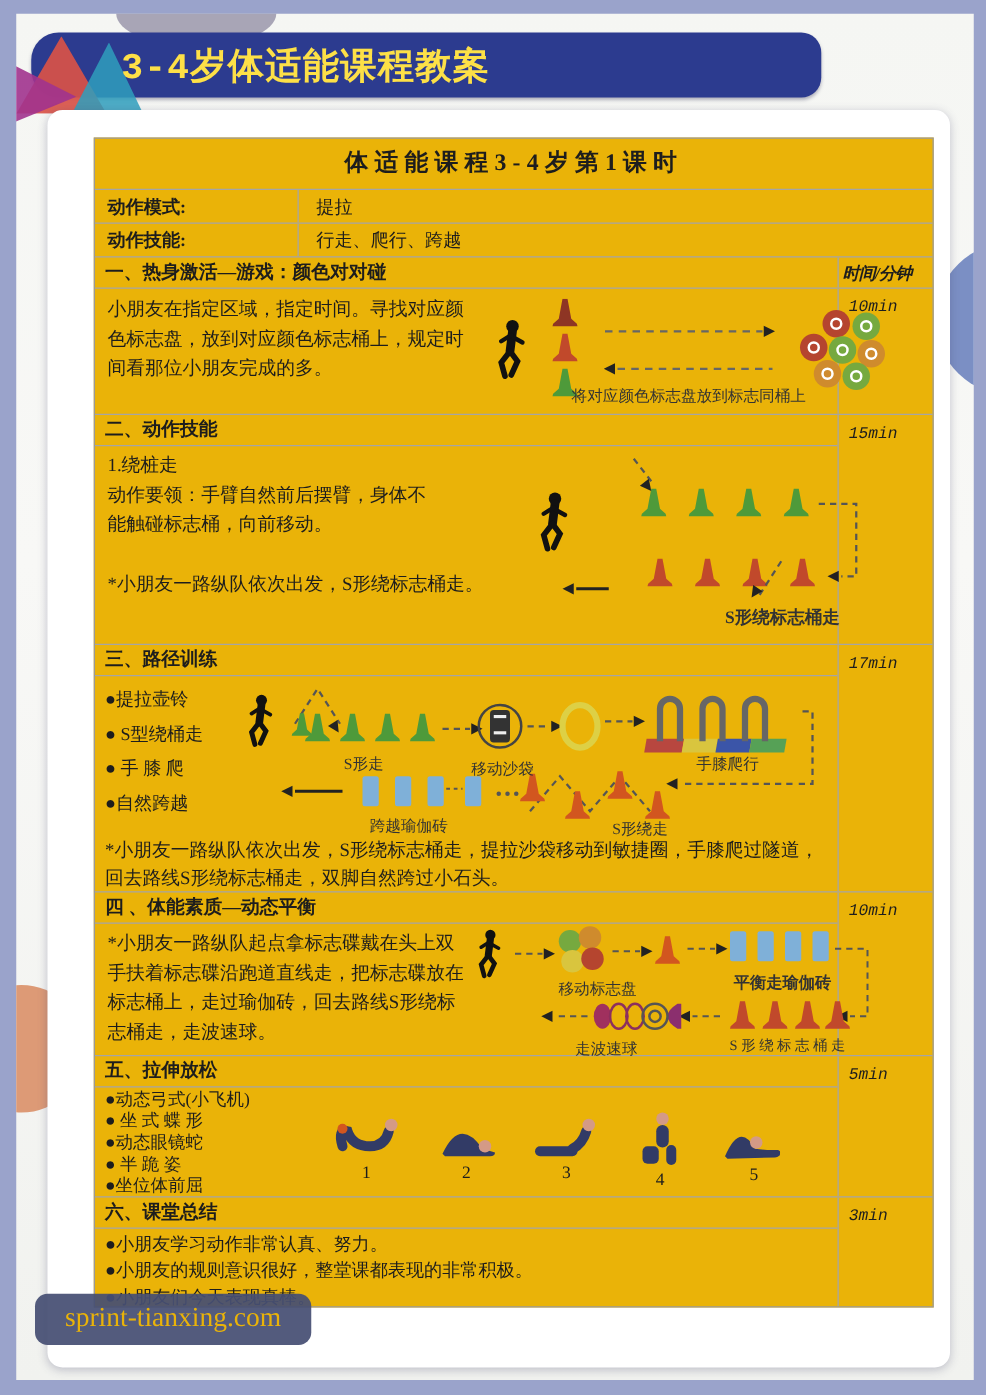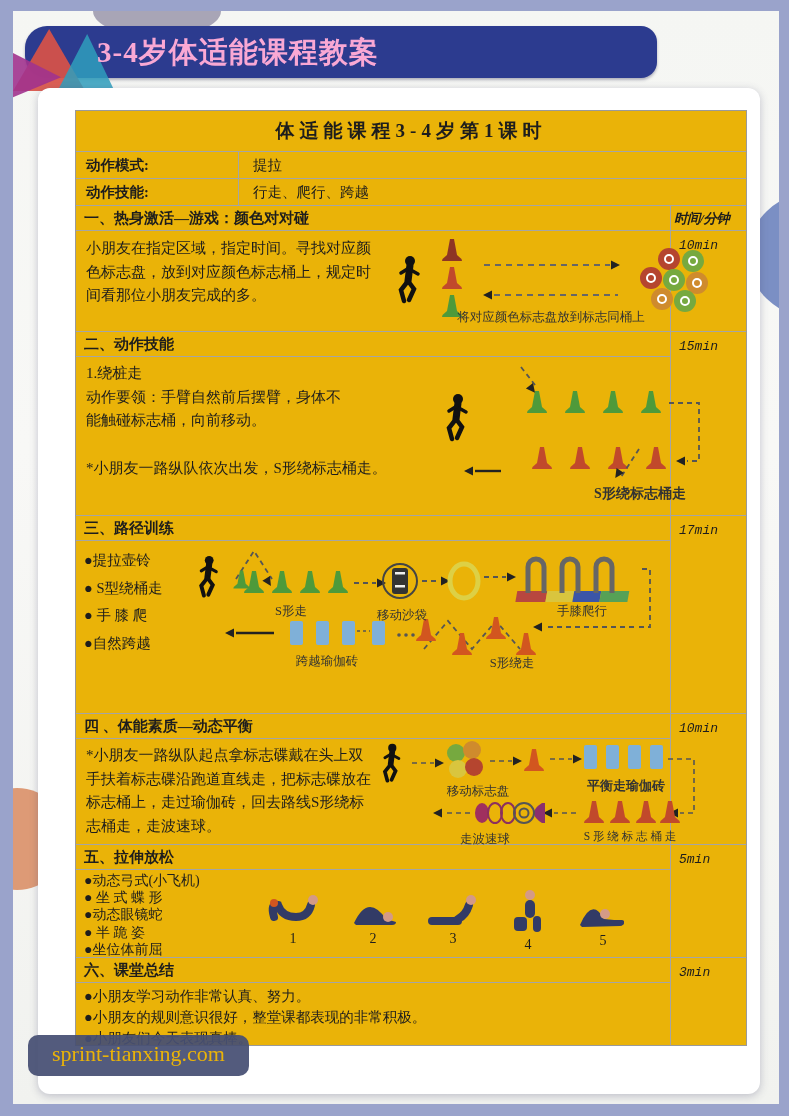--- a/index.html
+++ b/index.html
@@ -12,22 +12,22 @@
   .page{position:absolute;left:13px;top:11px;width:766px;height:1093px;
     background:linear-gradient(180deg,#f5f6f3 0%,#f8f8f6 40%,#f1f2ef 100%);overflow:hidden;}
   
   .deco{position:absolute;border-radius:50%;}
   .deco-top-ellipse{left:80px;top:-26px;width:128px;height:52px;background:#8d89a2;opacity:.75;}
   .deco-right-circle{left:735px;top:182px;width:128px;height:124px;background:#7b8fc4;}
   .deco-left-circle{left:-47px;top:777px;width:102px;height:102px;background:#dd9a76;}
   
   .banner{position:absolute;left:12px;top:15px;width:632px;height:52px;background:#2c3b8f;
     border-radius:22px 16px 16px 22px;box-shadow:0 2px 3px rgba(40,40,80,.35);}
-  .banner-title{position:absolute;left:72px;top:7px;color:#f9a8d4;
-    font-family:Liberation Serif, serif;font-weight:bold;
+  .banner-title{position:absolute;left:72px;top:7px;color:#fde047;
+    font-family:Liberation Mono, monospace;font-weight:bold;
     font-size:29px;letter-spacing:1px;}
   .tri{position:absolute;}
   .tri-red{left:-12px;top:3px;width:86px;height:62px;background:#d95348;opacity:.92;
     clip-path:polygon(0 100%,42% 0,84% 100%);}
   .tri-magenta{left:-14px;top:26px;width:50px;height:46px;background:#a1338e;opacity:.9;
     clip-path:polygon(0 0,100% 55%,0 100%);}
   .tri-teal{left:32px;top:8px;width:58px;height:58px;background:#2f9fbd;opacity:.85;
     clip-path:polygon(0 100%,52% 0,100% 100%);}
   
   .card{position:absolute;left:25px;top:77px;width:722px;height:1006px;background:#ffffff;
@@ -55,21 +55,21 @@
     border-bottom:1px solid #a5a5a5;box-sizing:border-box;white-space:nowrap;}
   .body-text{font-size:15px;line-height:1.58;}
   
   .s1-body{display:flex;height:100px;}
   .s1-text{width:300px;padding:6px 4px 0 10px;box-sizing:border-box;}
   .s1-gfx{flex:1;position:relative;}
   .s1-row{position:absolute;left:18px;top:8px;display:flex;align-items:center;gap:14px;}
   .cap{font-size:12.5px;color:#333;text-align:center;}
   .s1-cap{position:absolute;left:60px;top:78px;width:230px;}
   
-  .s2-body{display:flex;height:158px;gap:14px;}
+  .s2-body{display:flex;height:158px;}
   .s2-text{width:345px;padding:5px 4px 0 10px;box-sizing:border-box;white-space:pre-line;}
   .s2-gfx{flex:1;position:relative;}
   .s2-cap{position:absolute;left:120px;top:128px;width:170px;font-weight:bold;font-size:14px;}
   
   .s3-body{height:172px;}
   .s3-top{display:flex;}
   .s3-bullets{width:118px;padding:6px 0 0 8px;box-sizing:border-box;}
   .s3-bullets div{font-size:14.5px;line-height:1.9;white-space:nowrap;}
   .s3-gfx{flex:1;position:relative;height:128px;}
   .c3a{position:absolute;top:62px;left:42px;width:110px;}
@@ -301,20 +301,21 @@
                   <line x1="80" y1="92" x2="42" y2="92" stroke="#222" stroke-width="2.4"></line>
                   <use href="#ah" fill="#222" transform="translate(40,96.5) rotate(180)"></use>
                 </svg>
                 <div class="cap c3a">S形走</div>
                 <div class="cap c3b">移动沙袋</div>
                 <div class="cap c3c">手膝爬行</div>
                 <div class="cap c3d">跨越瑜伽砖</div>
                 <div class="cap c3e">S形绕走</div>
               </div>
             </div>
+            <div class="s3-note">*小朋友一路纵队依次出发，S形绕标志桶走，提拉沙袋移动到敏捷圈，手膝爬过隧道，回去路线S形绕标志桶走，双脚自然跨过小石头。</div>
           </div>
         </div>
         <div class="sec-time">
             <div class="time-val">17min</div>
           </div>
       </div>
 
       <div class="sec bt">
         <div class="sec-main">
           <div class="sec-head">四 、体能素质—动态平衡</div>

